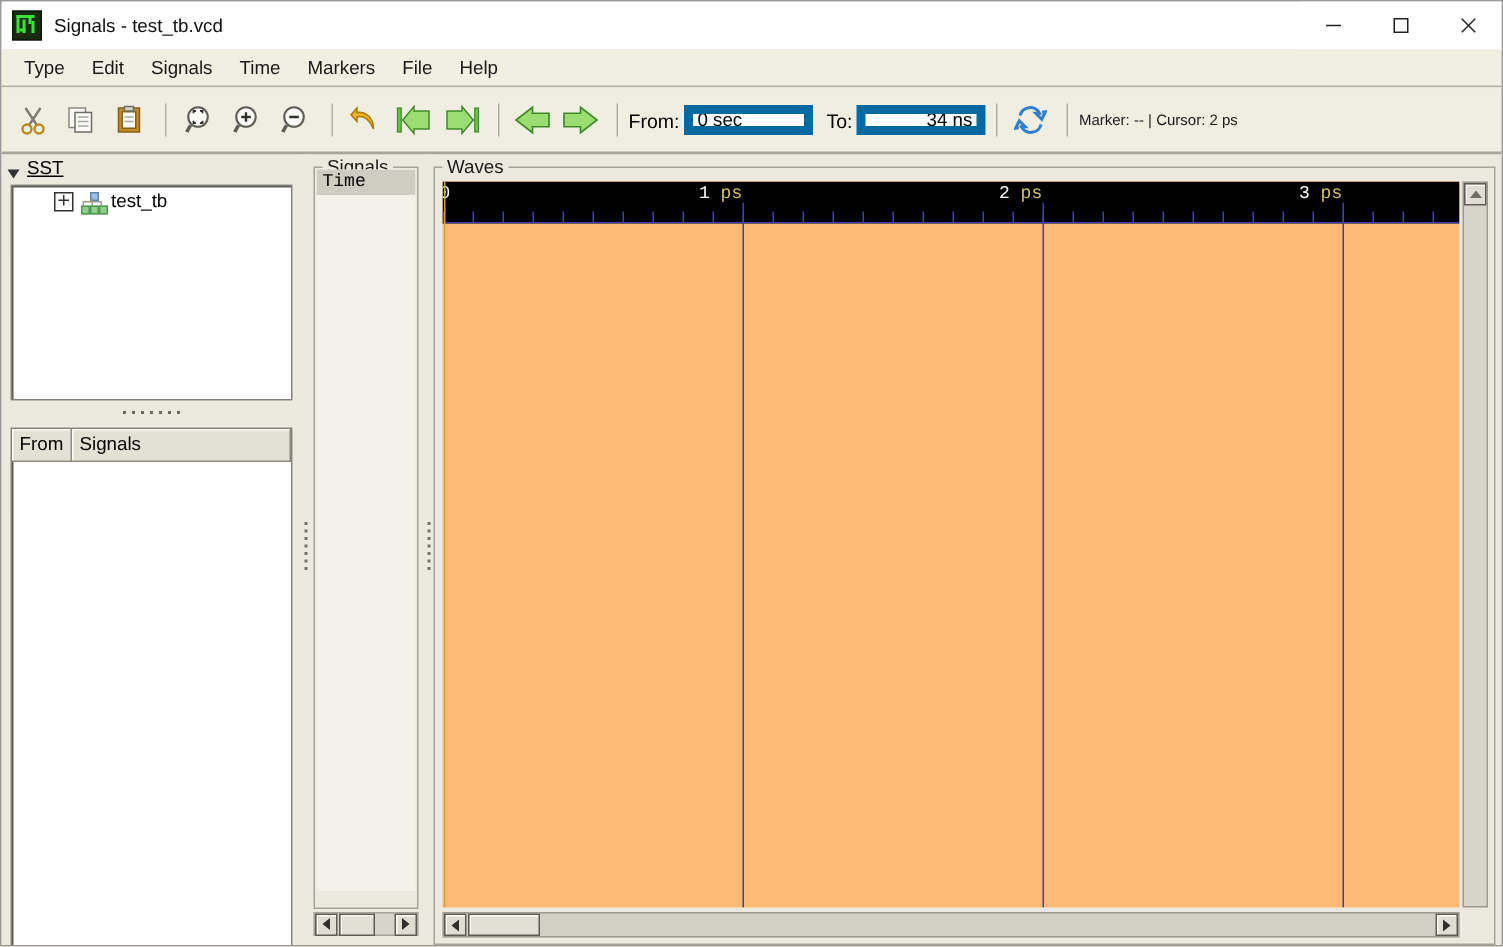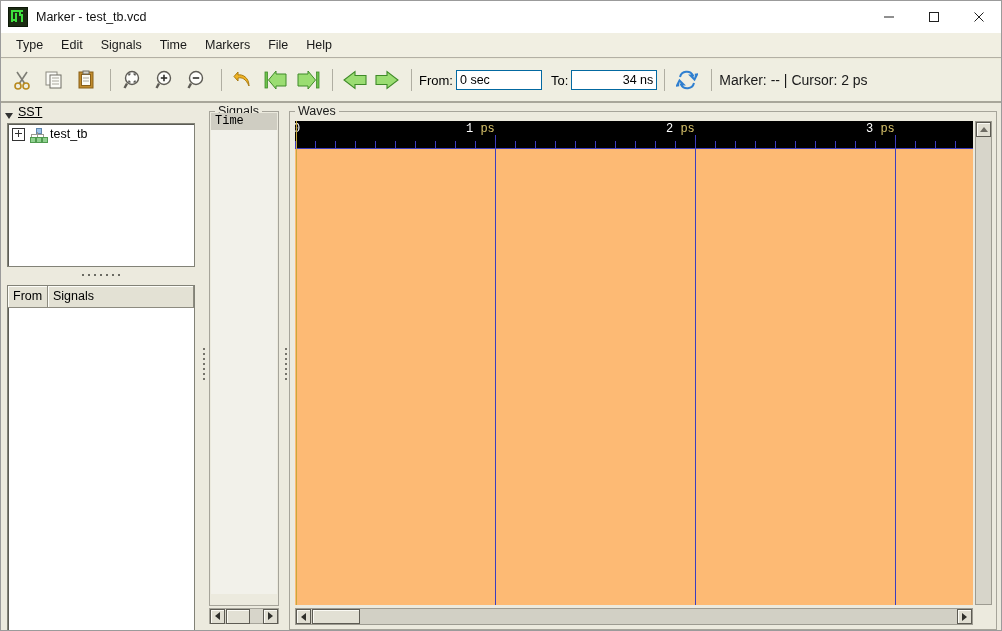--- a/index.html
+++ b/index.html
@@ -92,33 +92,33 @@
     width: 1px; height: 22px;
     background: #b0aea2;
     margin: 0 7px;
     flex: 0 0 auto;
   }
   .tb-label {
     font-size: 13px; margin-right: 3px; white-space: nowrap;
   }
   .tb-entry {
     height: 20px;
-    border: 1px solid #0369a1;
+    border: 6px solid #0369a1;
     background: #fff;
     font-family: "Liberation Sans", sans-serif;
     font-size: 12.5px;
     padding: 0 3px;
     box-sizing: border-box;
     outline: none;
     color: #000;
   }
   #from-entry { width: 86px; }
   #to-entry { width: 86px; text-align: right; }
   #status-text {
-    font-size: 14px; white-space: nowrap; color: #1a1a1a;
+    font-size: 10px; white-space: nowrap; color: #1a1a1a;
   }
 
   
   #body {
     position: absolute; left: 0; top: 102px;
     width: 1000px; height: 527px;
     background: #eceade;
   }
 
   
@@ -141,20 +141,21 @@
   #sst-label { text-decoration: underline; }
 
   #sst-tree {
     position: absolute; left: 6px; top: 20px;
     width: 188px; height: 144px;
     background: #fff;
     border: 1px solid #828277;
     box-shadow: inset 1px 1px 0 #5c5c55;
     box-sizing: border-box;
     overflow: hidden;
+    padding-left: 24px;
   }
   .tree-row {
     display: flex; align-items: center;
     padding: 3px 2px 0 4px;
     font-size: 12.5px;
   }
   .expander {
     width: 11px; height: 11px;
     border: 1px solid #333;
     background: #fff;
@@ -354,21 +355,21 @@
 
   <div id="titlebar">
     <div id="app-icon">
       <span class="wv" style="left:2px;top:2px;width:2px;height:12px;"></span>
       <span class="wv" style="left:2px;top:2px;width:12px;height:2px;"></span>
       <span class="wv" style="left:6px;top:5px;width:2px;height:9px;"></span>
       <span class="wv" style="left:10px;top:2px;width:2px;height:6px;"></span>
       <span class="wv" style="left:12px;top:6px;width:2px;height:8px;"></span>
       <span class="wv" style="left:4px;top:11px;width:4px;height:2px;"></span>
     </div>
-    <span id="title-text">Marker - test_tb.vcd</span>
+    <span id="title-text">Signals - test_tb.vcd</span>
     <div id="winbtns">
       <div class="winbtn">
         <svg width="12" height="12" viewBox="0 0 12 12">
             <line x1="1" y1="6" x2="11" y2="6" stroke="#202020" stroke-width="1"></line>
           </svg>
       </div>
       <div class="winbtn">
         <svg width="12" height="12" viewBox="0 0 12 12">
             <rect x="1.5" y="1.5" width="9" height="9" fill="none" stroke="#202020" stroke-width="1"></rect>
           </svg>

